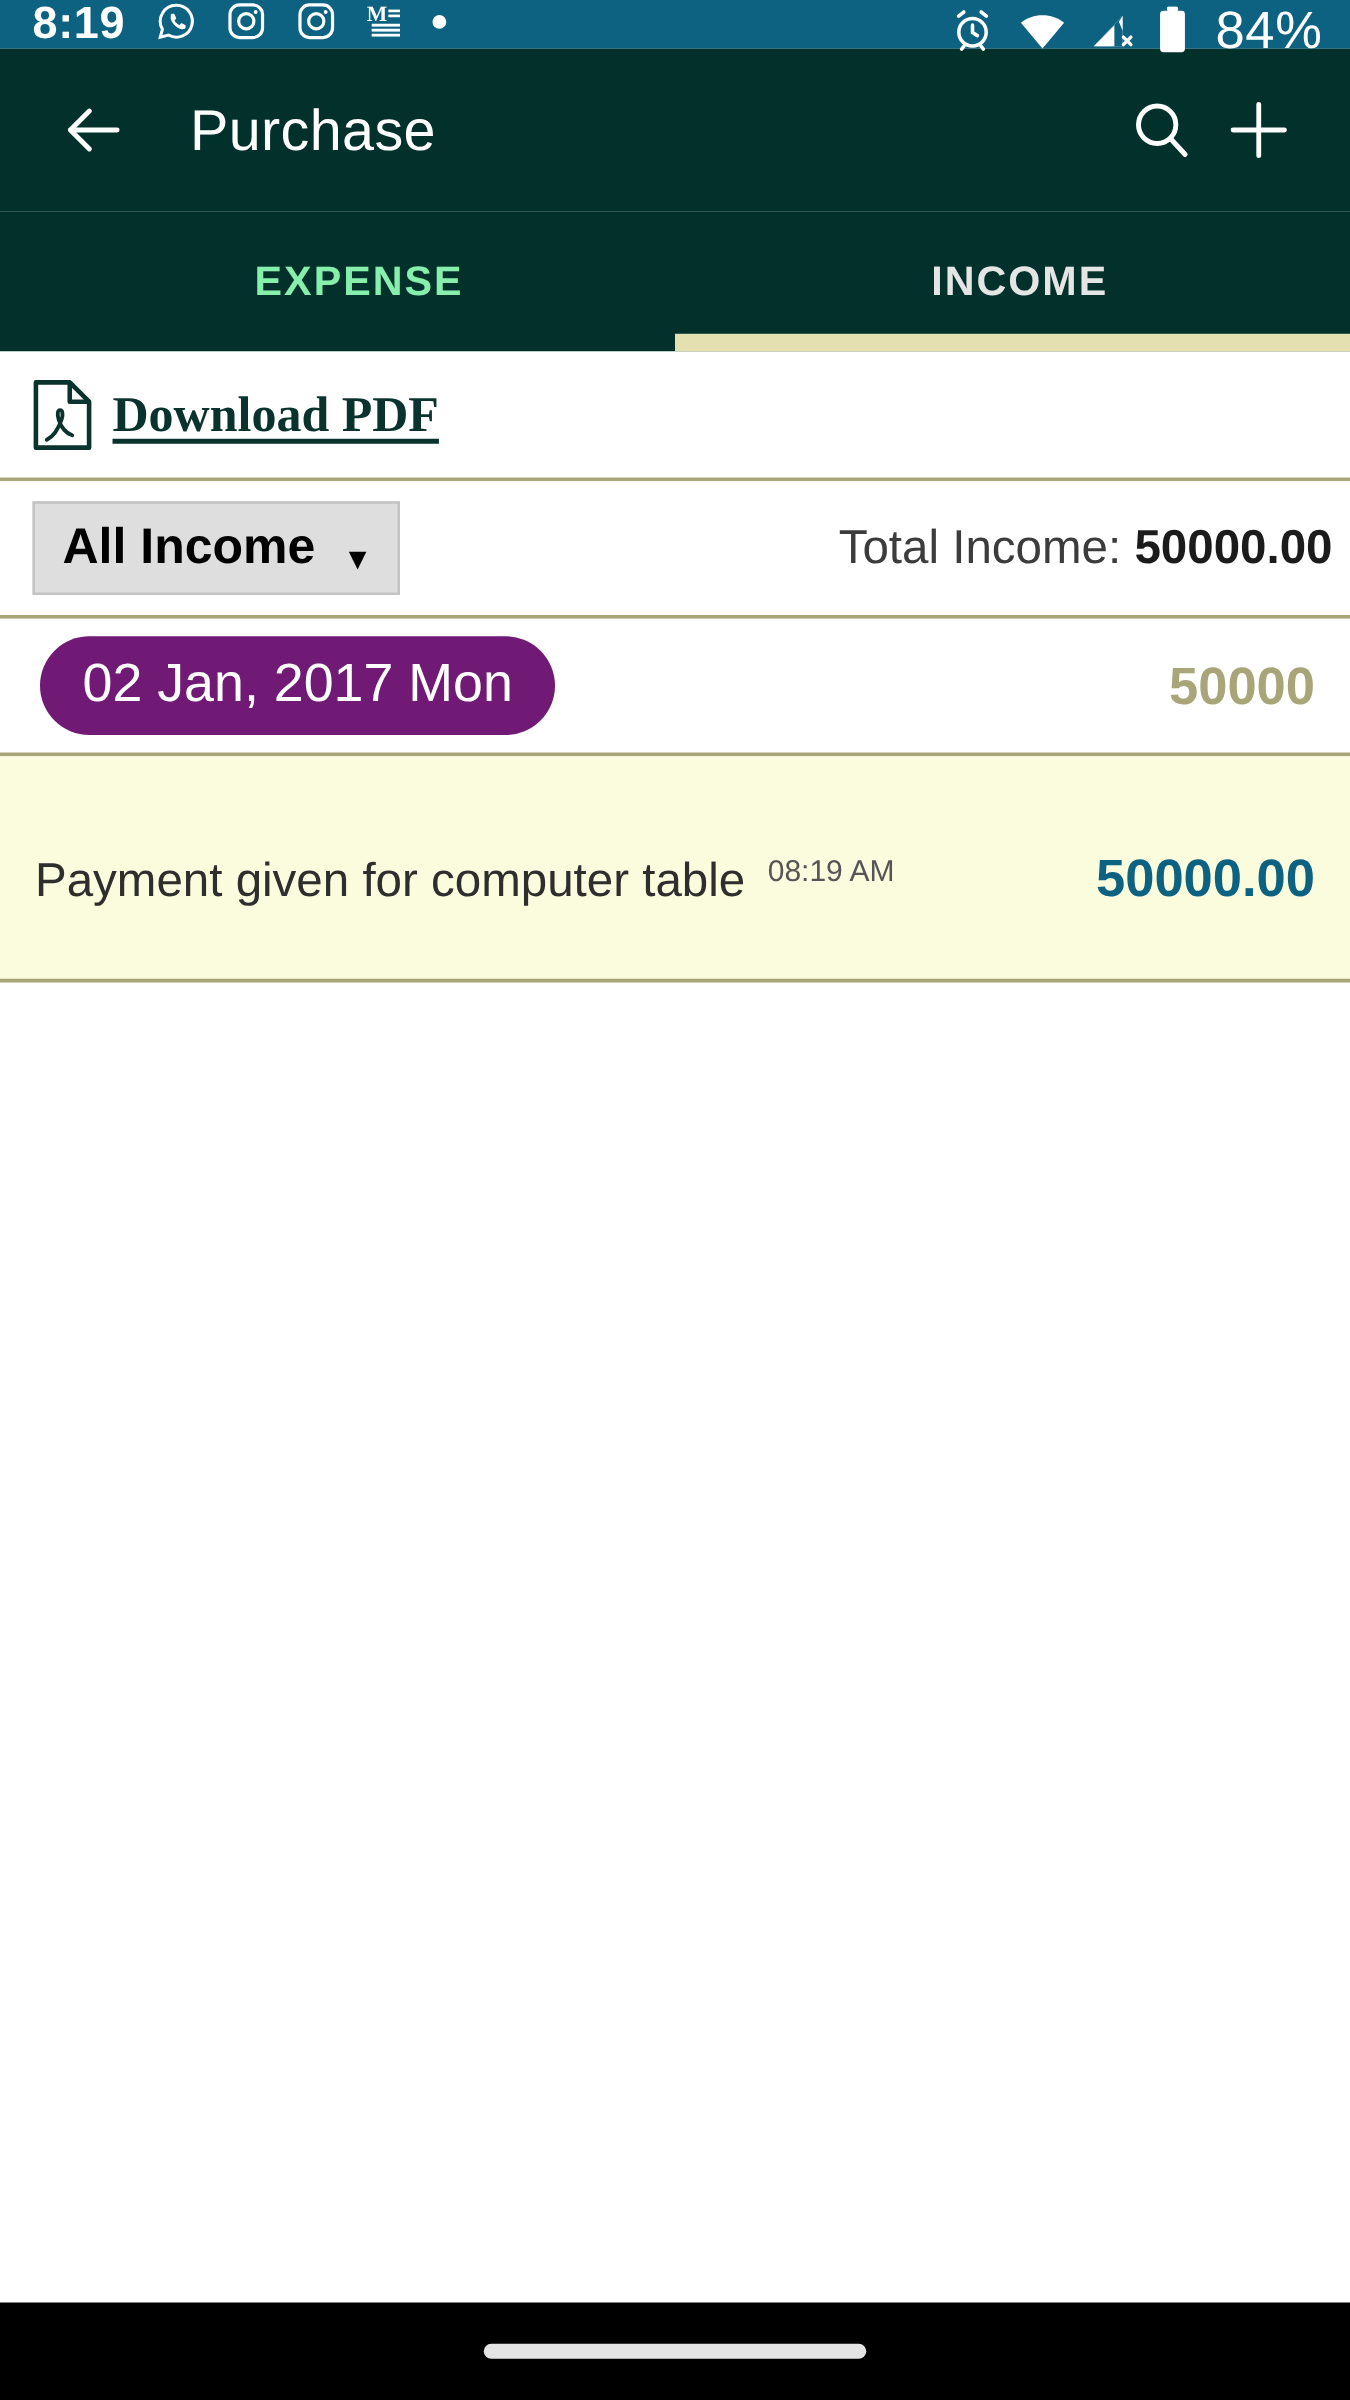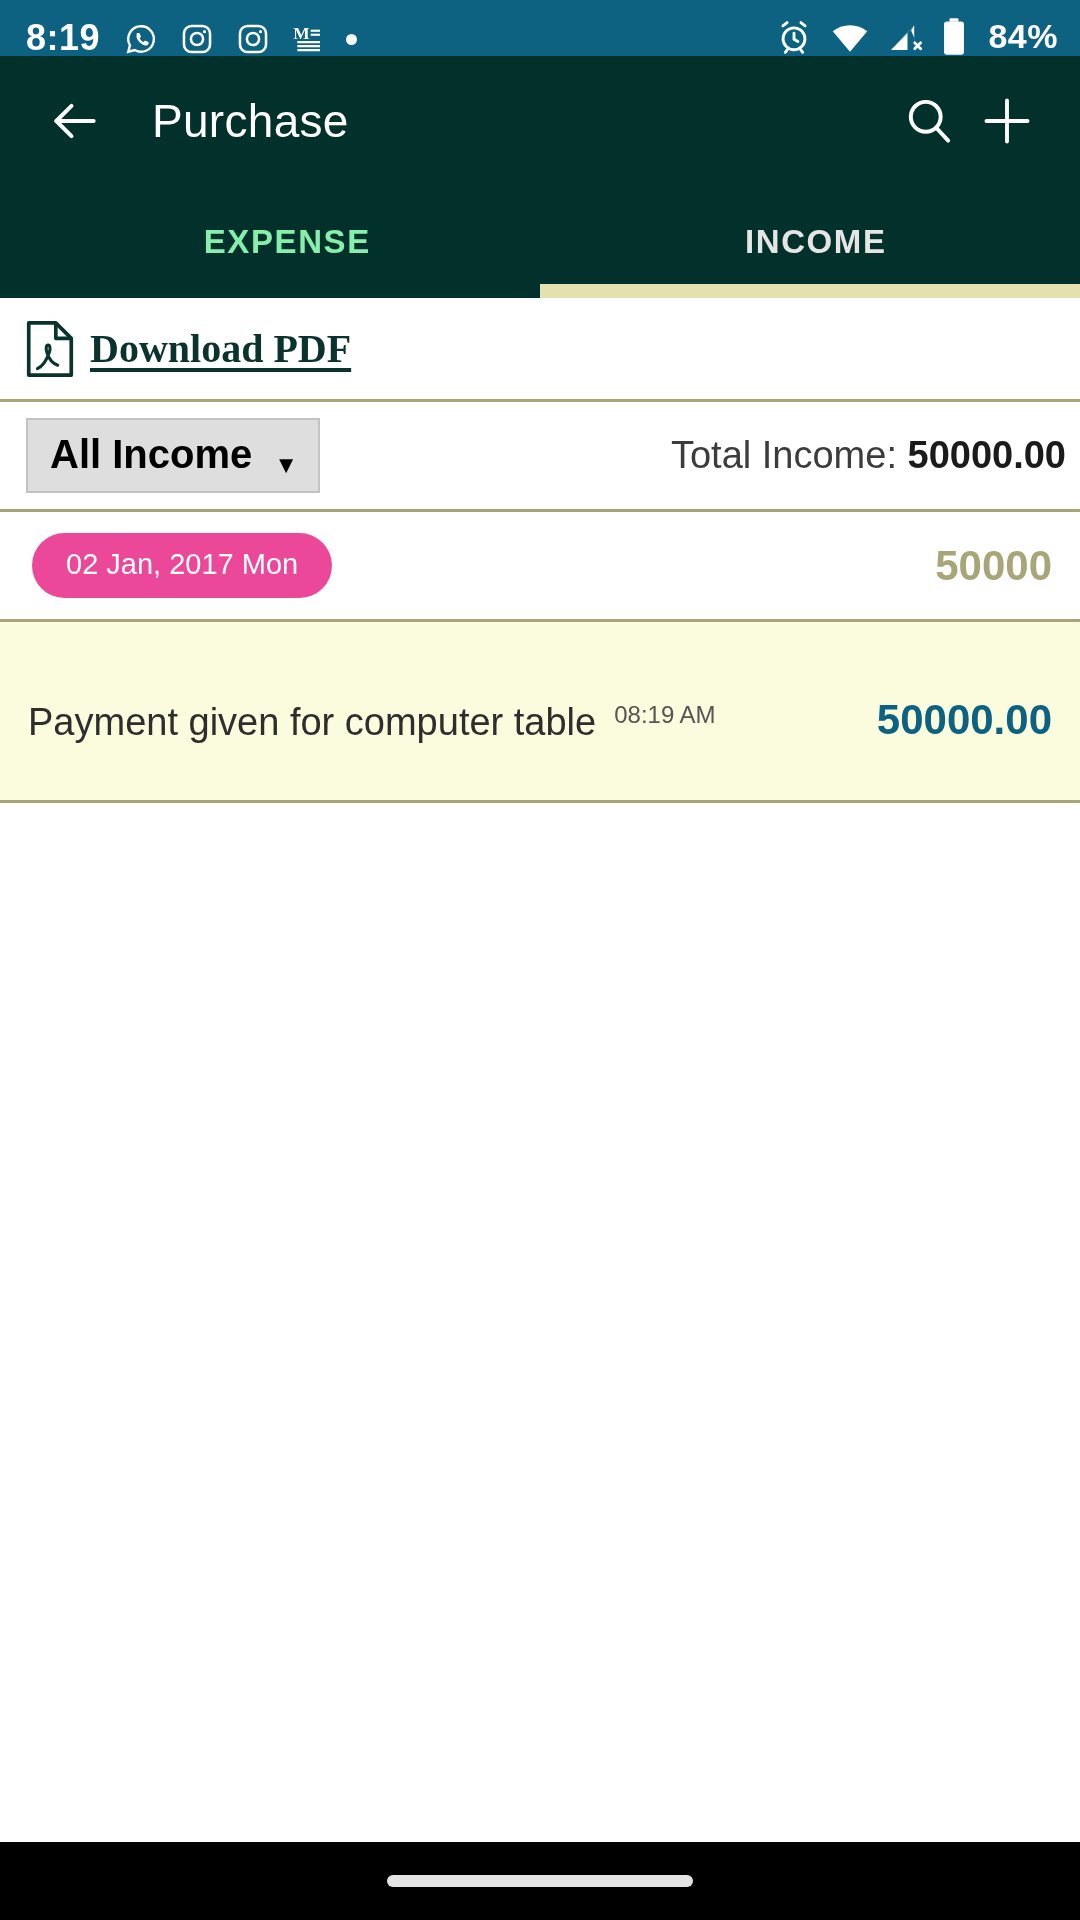--- a/index.html
+++ b/index.html
@@ -6,30 +6,30 @@
   html, body {
     width:1080px; height:1920px;
     background:#ffffff;
     font-family:"Liberation Sans", sans-serif;
     overflow:hidden;
   }
   .screen { position:relative; width:1080px; height:1920px; background:#ffffff; }
 
   
   .status-bar {
-    height:56px; background:#0d6281;
-    display:flex; align-items:flex-end;
+    height:39px; background:#0d6281;
+    display:flex; align-items:flex-start;
     padding:0 22px 0 26px; color:#ffffff;
   }
   .status-time { font-size:36px; font-weight:700; letter-spacing:0.5px; line-height:1; }
   .status-left-icons { display:flex; align-items:center; gap:22px; margin-left:24px; }
   .status-spacer { flex:1; }
   .status-right-icons { display:flex; align-items:center; gap:18px; }
   .sb-ico { display:block; }
-  .status-battery-text { font-size:34px; font-weight:700; letter-spacing:0.5px; margin-left:4px; }
+  .status-battery-text { font-size:42px; font-weight:400; letter-spacing:0.5px; margin-left:4px; }
   .dot-ico { width:11px; height:11px; border-radius:50%; background:#ffffff; }
 
   
   .app-bar {
     height:130px; background:#02302a;
     display:flex; align-items:center; padding:0 34px 0 44px;
   }
   .back-btn { width:62px; height:62px; display:flex; align-items:center; justify-content:center; }
   .app-title {
     color:#ffffff; font-size:46px; font-weight:400;
@@ -81,22 +81,22 @@
   .caret { font-size:24px; color:#000000; line-height:1; }
   .total-text { font-size:38px; color:#3c3c3c; white-space:nowrap; }
   .total-text b { color:#1b1b1b; font-weight:700; }
 
   .date-row {
     height:110px; display:flex; align-items:center;
     justify-content:space-between; padding:0 28px 0 32px;
     background:#ffffff; border-bottom:3px solid #a8a679;
   }
   .date-pill {
-    background:#ec4899; color:#ffffff;
-    font-size:29px; border-radius:44px;
+    background:#701a75; color:#ffffff;
+    font-size:43px; border-radius:44px;
     padding:17px 34px 19px 34px; line-height:1;
   }
   .date-amount { font-size:42px; font-weight:700; color:#a8a679; }
 
   .txn-card {
     background:#fbfbdd; border-bottom:3px solid #a8a679;
     padding:74px 28px 56px 28px;
     display:flex; align-items:flex-end; justify-content:space-between;
   }
   .txn-left { display:flex; flex-direction:row; gap:18px; }

